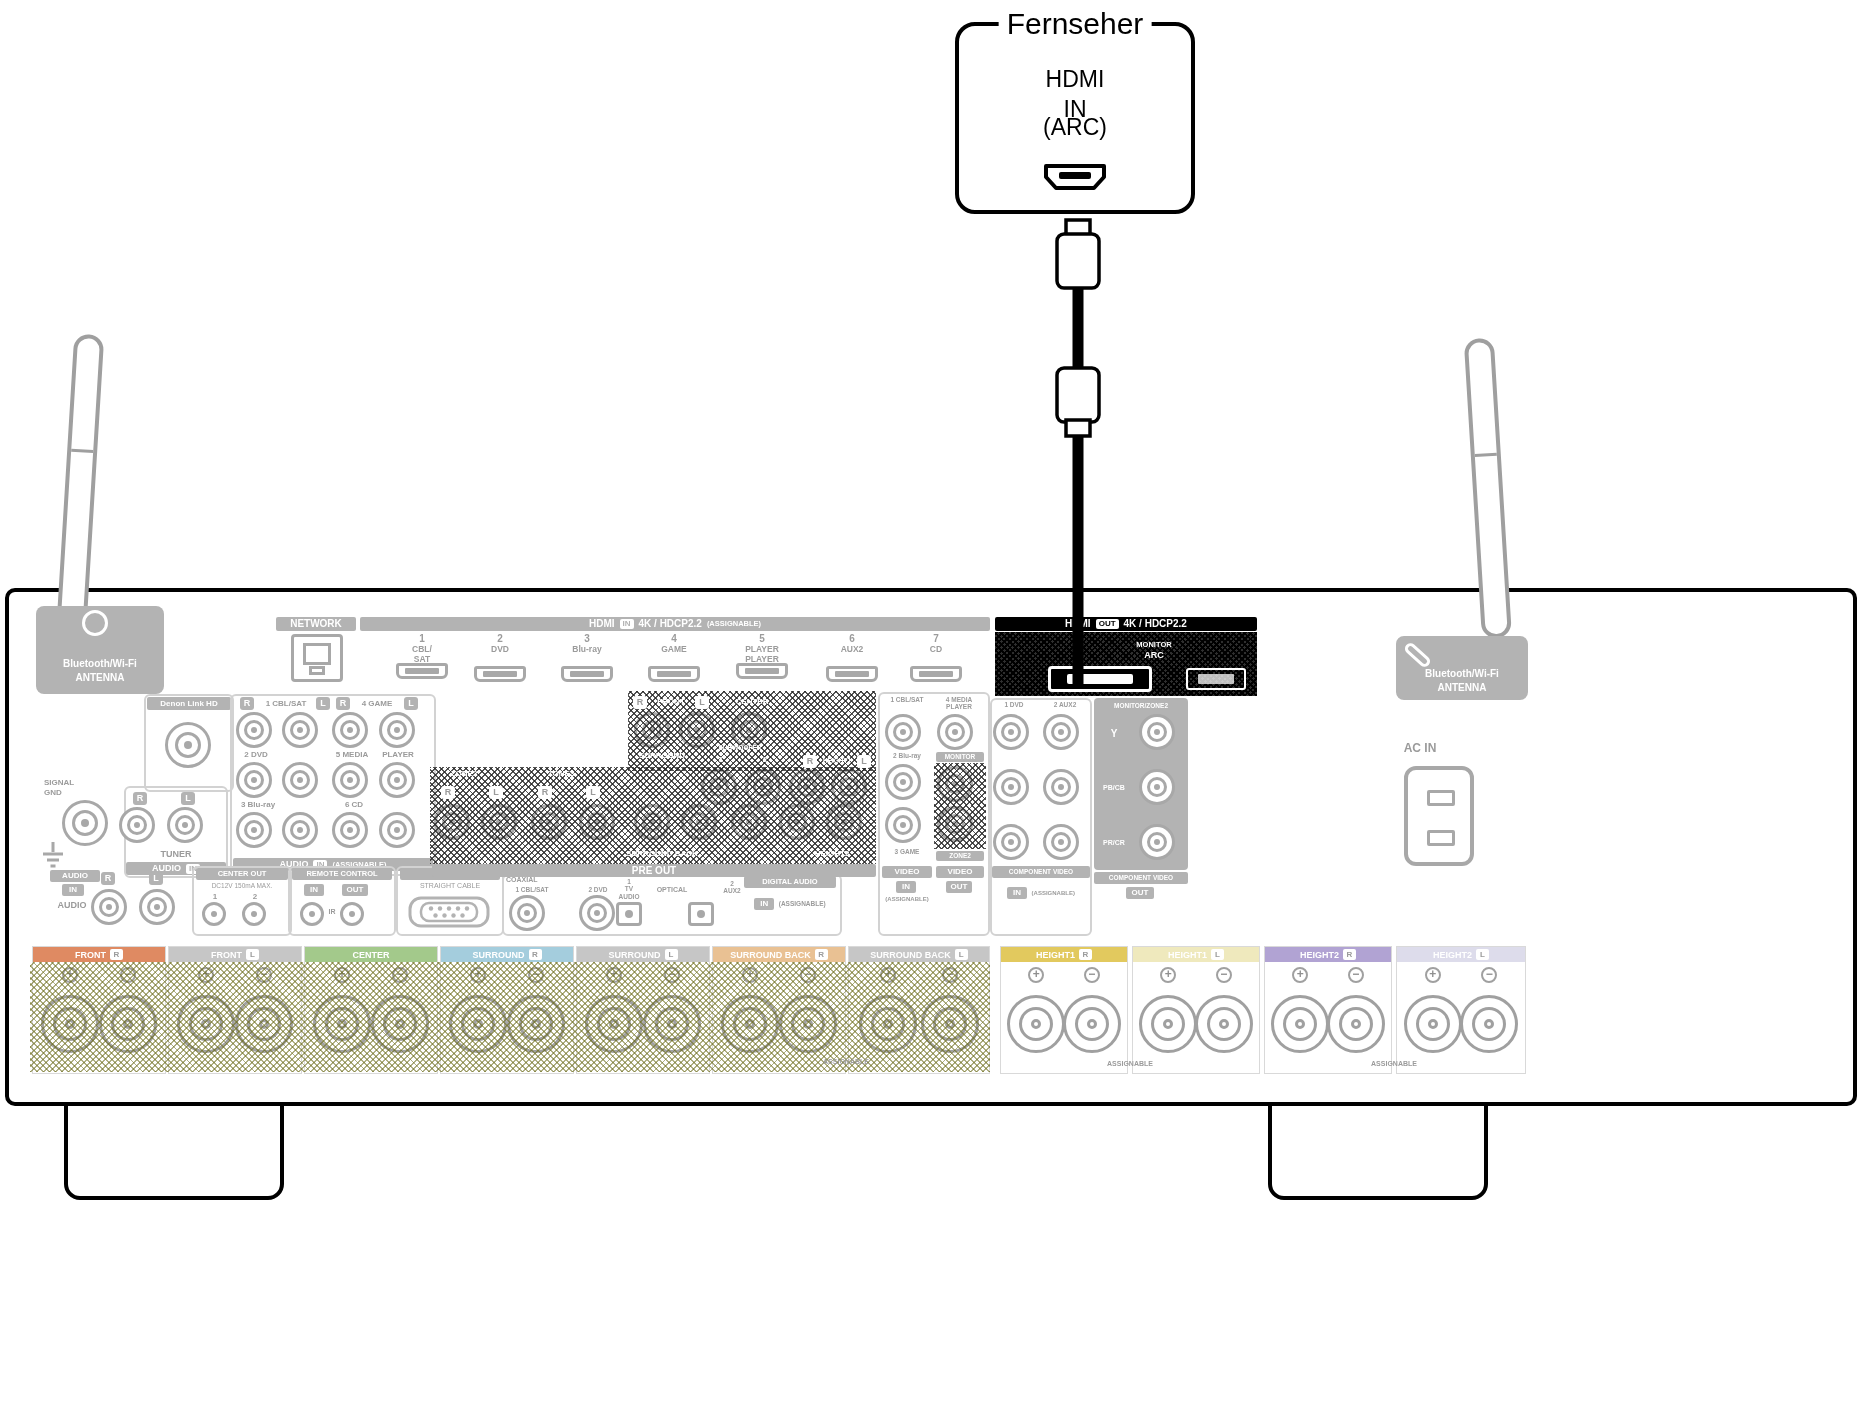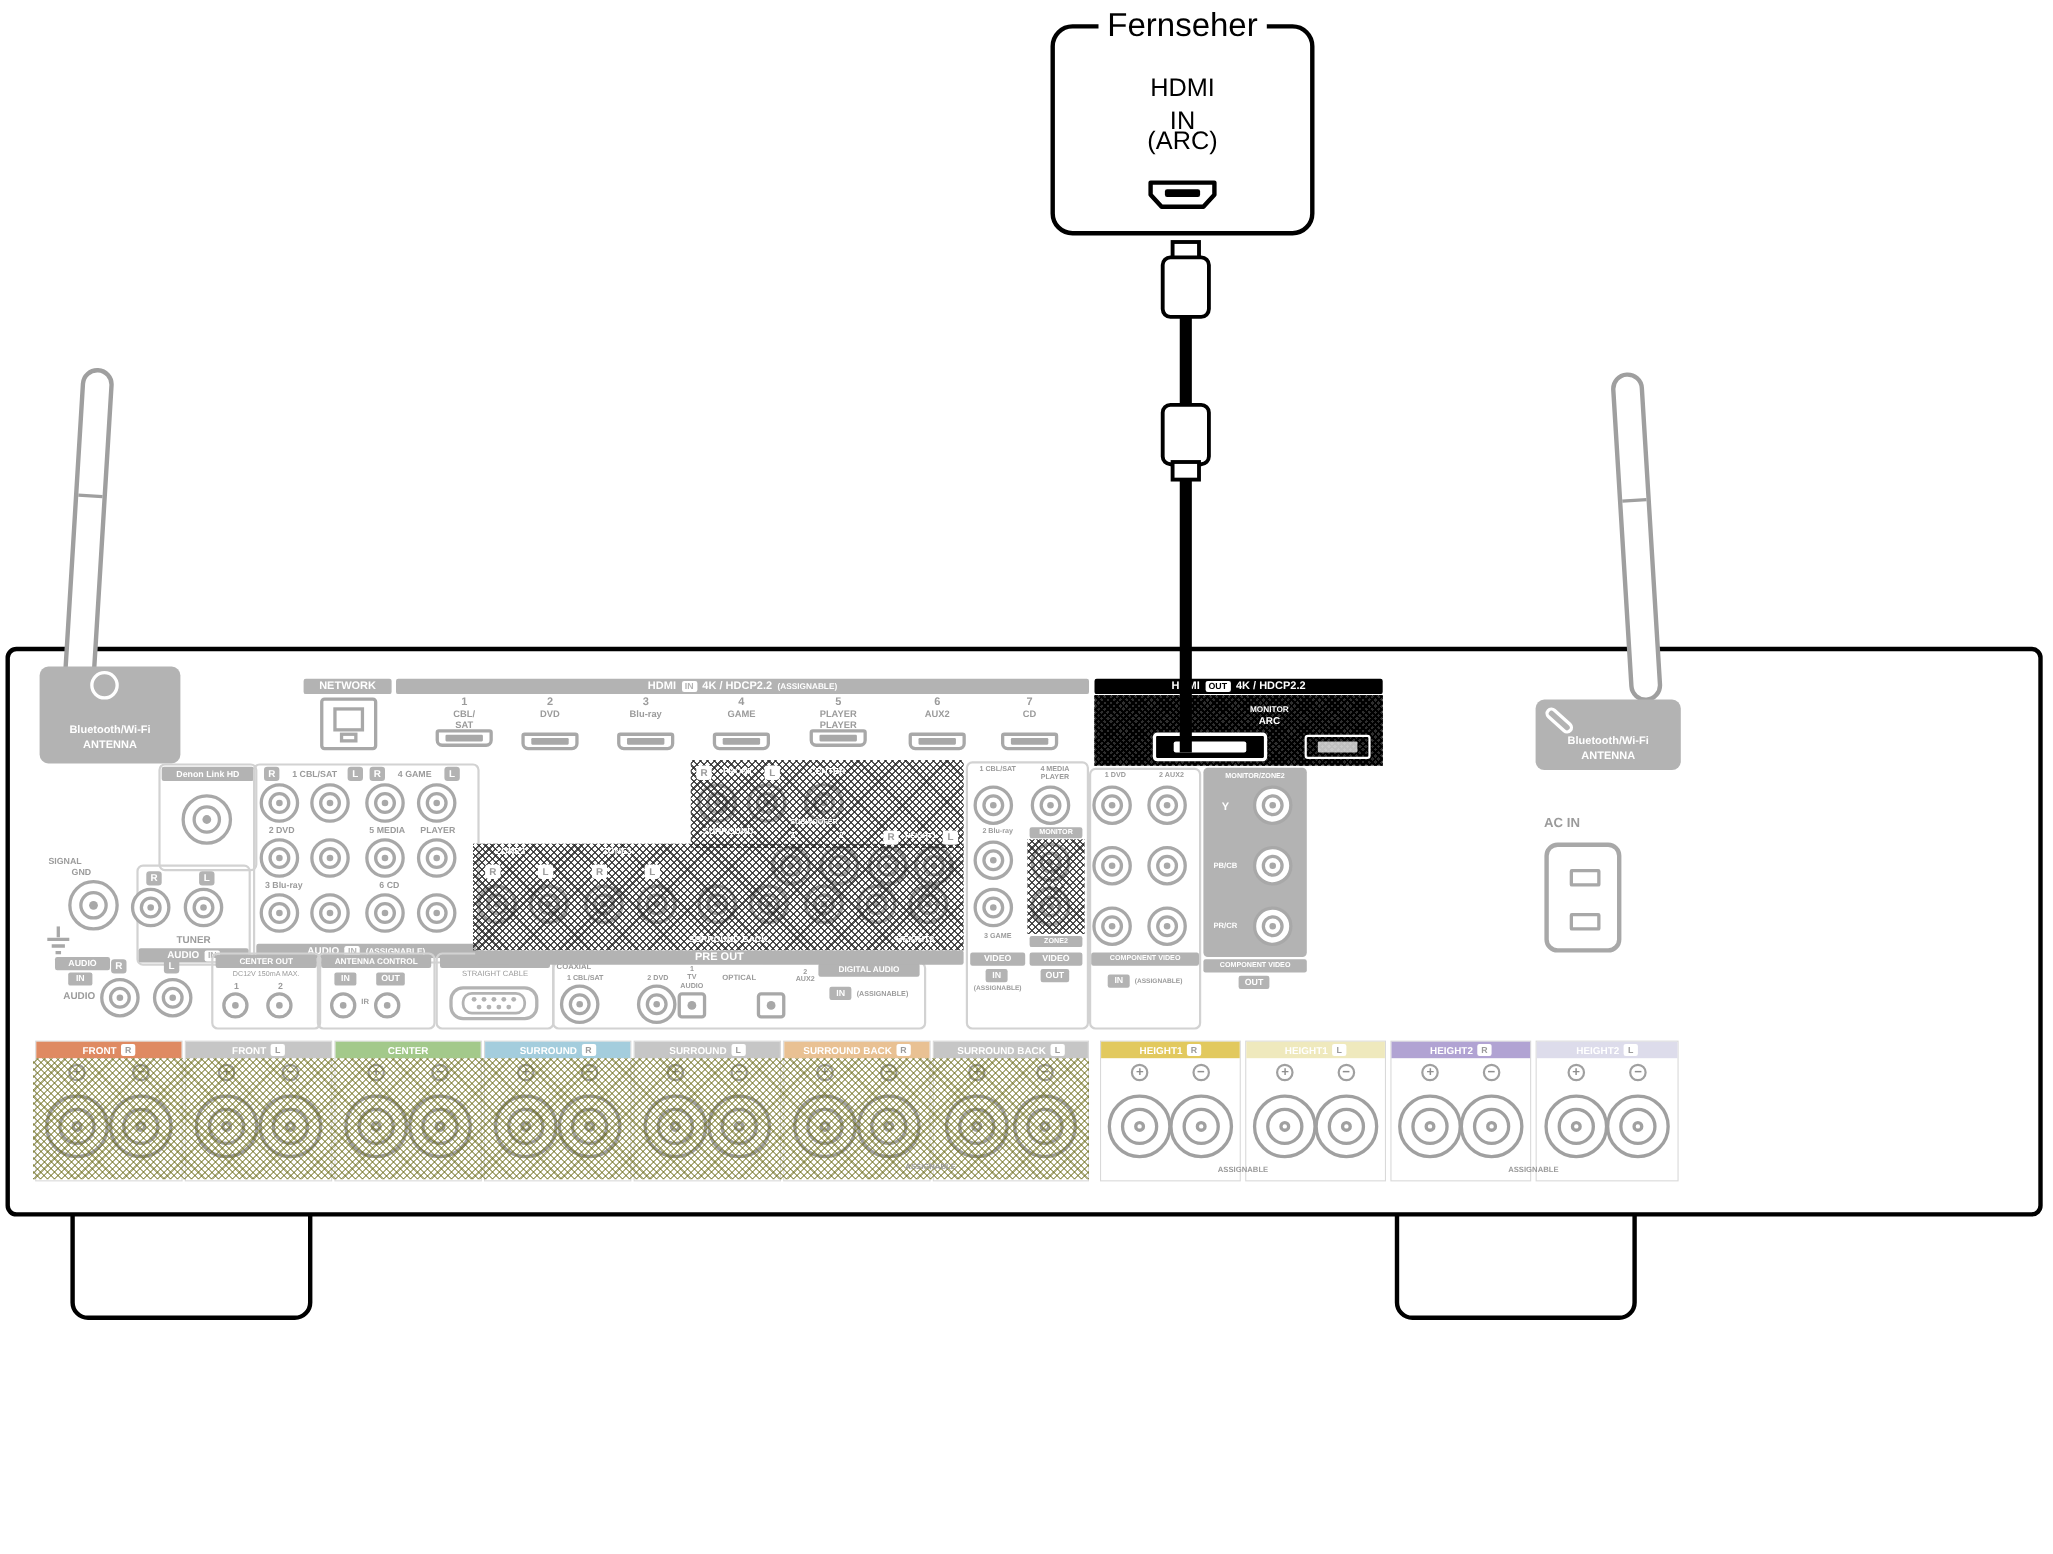--- a/index.html
+++ b/index.html
@@ -174,21 +174,21 @@
   <div class="rca" style="left:282px;top:812px"></div>
   <div class="rca" style="left:332px;top:812px"></div>
   <div class="rca" style="left:379px;top:812px"></div>
   <div class="banner" style="left:233px;top:858px;width:200px;height:13px;font-size:9px">
     <span>AUDIO</span>
     <span class="badge">IN</span>
     <span style="font-size:7.5px">(ASSIGNABLE)</span>
   </div>
 
   <div class="txt" style="left:44px;top:778px;width:60px;text-align:left">SIGNAL</div>
-  <div class="txt" style="left:44px;top:788px;width:60px;text-align:center">GND</div>
+  <div class="txt" style="left:44px;top:788px;width:60px;text-align:left">GND</div>
   <div class="rca lg" style="left:62px;top:800px"></div>
   <svg style="position:absolute;left:40px;top:842px" width="26" height="28" viewBox="0 0 26 28">
     <path d="M13 0 V10 M3 12 H23 M7 18 H19 M10.5 24 H15.5" stroke="#a8a8a8" stroke-width="3" fill="none"></path>
   </svg>
 
   <div class="gbox" style="left:124px;top:786px;width:104px;height:92px"></div>
   <span class="rl" style="left:133px;top:792px">R</span>
   <span class="rl" style="left:181px;top:792px">L</span>
   <div class="rca" style="left:119px;top:807px"></div>
   <div class="rca" style="left:167px;top:807px"></div>
@@ -213,21 +213,21 @@
       <span>CENTER OUT</span>
     </div>
   <div class="txt" style="left:192px;top:882px;width:100px;font-size:6.5px;font-weight:normal">DC12V 150mA MAX.</div>
   <div class="txt" style="left:208px;top:892px;width:14px">1</div>
   <div class="txt" style="left:248px;top:892px;width:14px">2</div>
   <div class="mini" style="left:202px;top:902px"></div>
   <div class="mini" style="left:242px;top:902px"></div>
 
   <div class="gbox" style="left:288px;top:866px;width:108px;height:70px"></div>
   <div class="banner" style="left:292px;top:868px;width:100px;height:12px;font-size:7.5px">
-      <span>ANTENNA CONTROL</span>
+      <span>REMOTE CONTROL</span>
     </div>
   <span class="badge-gray" style="left:304px;top:884px;width:20px">IN</span>
   <span class="badge-gray" style="left:342px;top:884px;width:26px">OUT</span>
   <div class="mini" style="left:300px;top:902px"></div>
   <div class="mini" style="left:340px;top:902px"></div>
   <div class="txt" style="left:324px;top:908px;width:16px;font-size:7px">IR</div>
 
   <div class="gbox" style="left:396px;top:866px;width:108px;height:70px"></div>
   <div class="banner" style="left:400px;top:868px;width:100px;height:12px;font-size:8px">
       <span>RS-232C</span>

